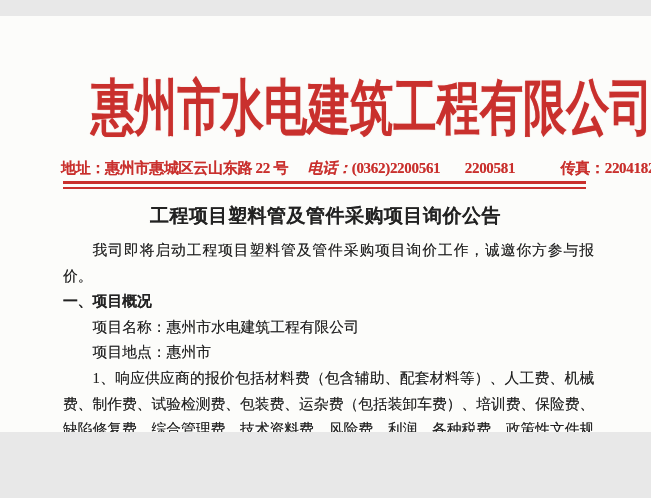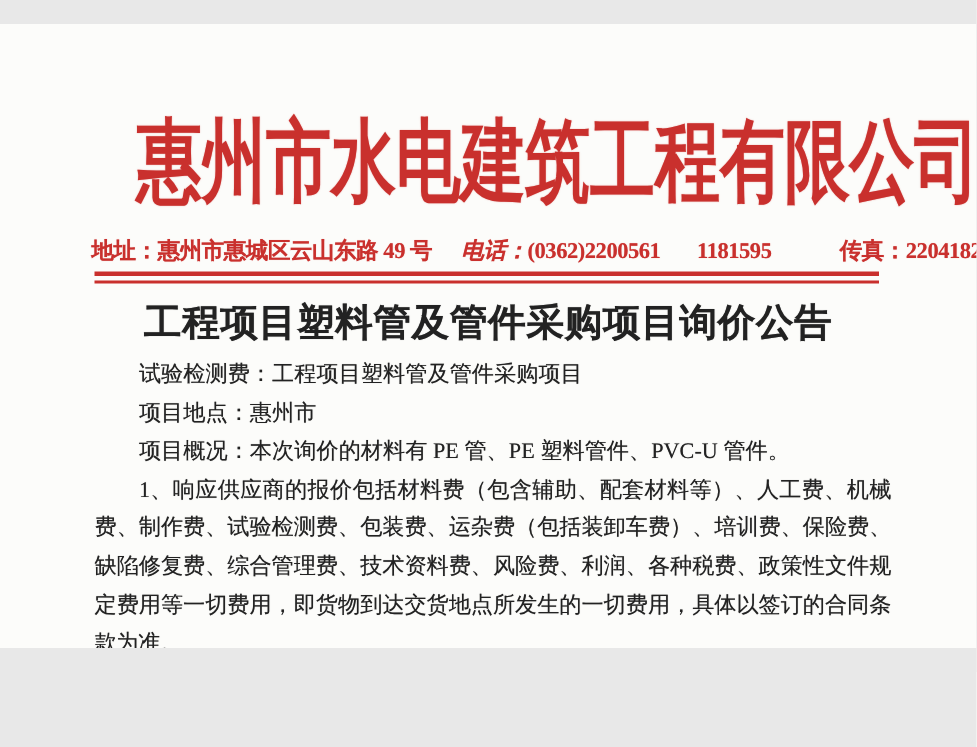--- a/index.html
+++ b/index.html
@@ -43,21 +43,21 @@
     margin:3px 0 0 63px;
     width:523px;
     height:3px;
     border-top:3px solid #c9302d;
     border-bottom:2px solid #c9302d;
   }
   
   .doc-title {
     margin:15px 0 0 0;
     text-align:center;
-    font-size:25px;
+    font-size:19px;
     line-height:24px;
     font-weight:bold;
     letter-spacing:.5px;
     color:#222;
     text-shadow:0 0 .5px rgba(30,30,30,.6);
   }
   .body-text {
     margin:10px 57px 0 63px;
     font-size:14.8px;
     line-height:25.6px;
@@ -72,40 +72,41 @@
 </style>
 </head>
 <body>
 
 <div class="page">
 
   <header>
     <div class="company">惠州市水电建筑工程有限公司</div>
 
     <div class="contact">
-      <span>地址：</span><span>惠州市惠城区云山东路 49 号</span>
+      <span>地址：</span><span>惠州市惠城区云山东路 22 号</span>
       <span class="g1">电话：</span><span>(0362)2200561</span>
-      <span class="g2">1181595</span>
+      <span class="g2">2200581</span>
       <span class="g3">传真：</span><span>2204182</span>
     </div>
 
     <div class="rule"></div>
   </header>
 
   <main>
     <h1 class="doc-title">工程项目塑料管及管件采购项目询价公告</h1>
 
     <div class="body-text">
 
+      <p class="indent">我司即将启动工程项目塑料管及管件采购项目询价工作，诚邀你方参与报价。</p>
 
+      <p class="heading">一、项目概况</p>
 
-      <p class="indent">试验检测费：工程项目塑料管及管件采购项目</p>
+      <p class="indent">项目名称：惠州市水电建筑工程有限公司</p>
 
       <p class="indent">项目地点：惠州市</p>
 
-      <p class="indent">项目概况：本次询价的材料有 PE 管、PE 塑料管件、PVC-U 管件。</p>
 
 
       <p class="indent para">1、响应供应商的报价包括材料费（包含辅助、配套材料等）、人工费、机械费、制作费、试验检测费、包装费、运杂费（包括装卸车费）、培训费、保险费、缺陷修复费、综合管理费、技术资料费、风险费、利润、各种税费、政策性文件规定费用等一切费用，即货物到达交货地点所发生的一切费用，具体以签订的合同条款为准。</p>
     </div>
   </main>
 
 </div>
 
 </body></html>

